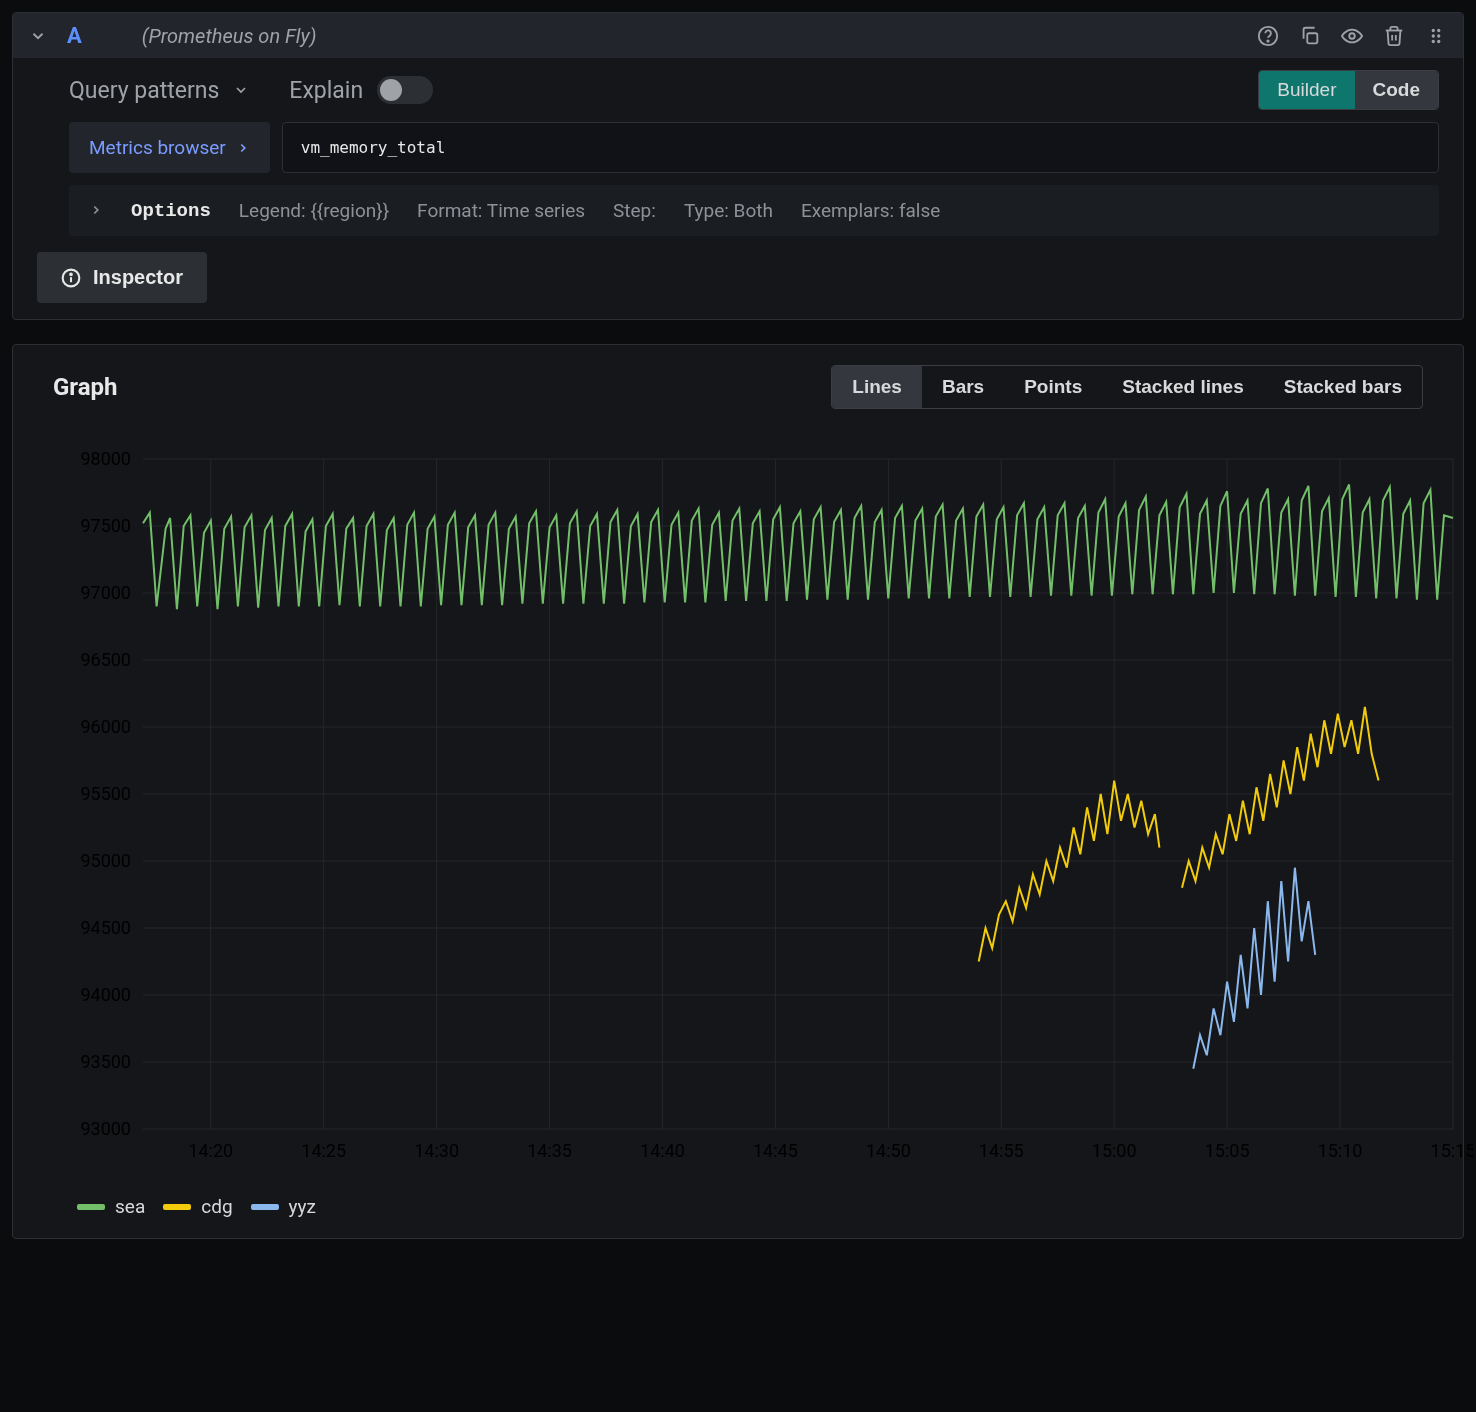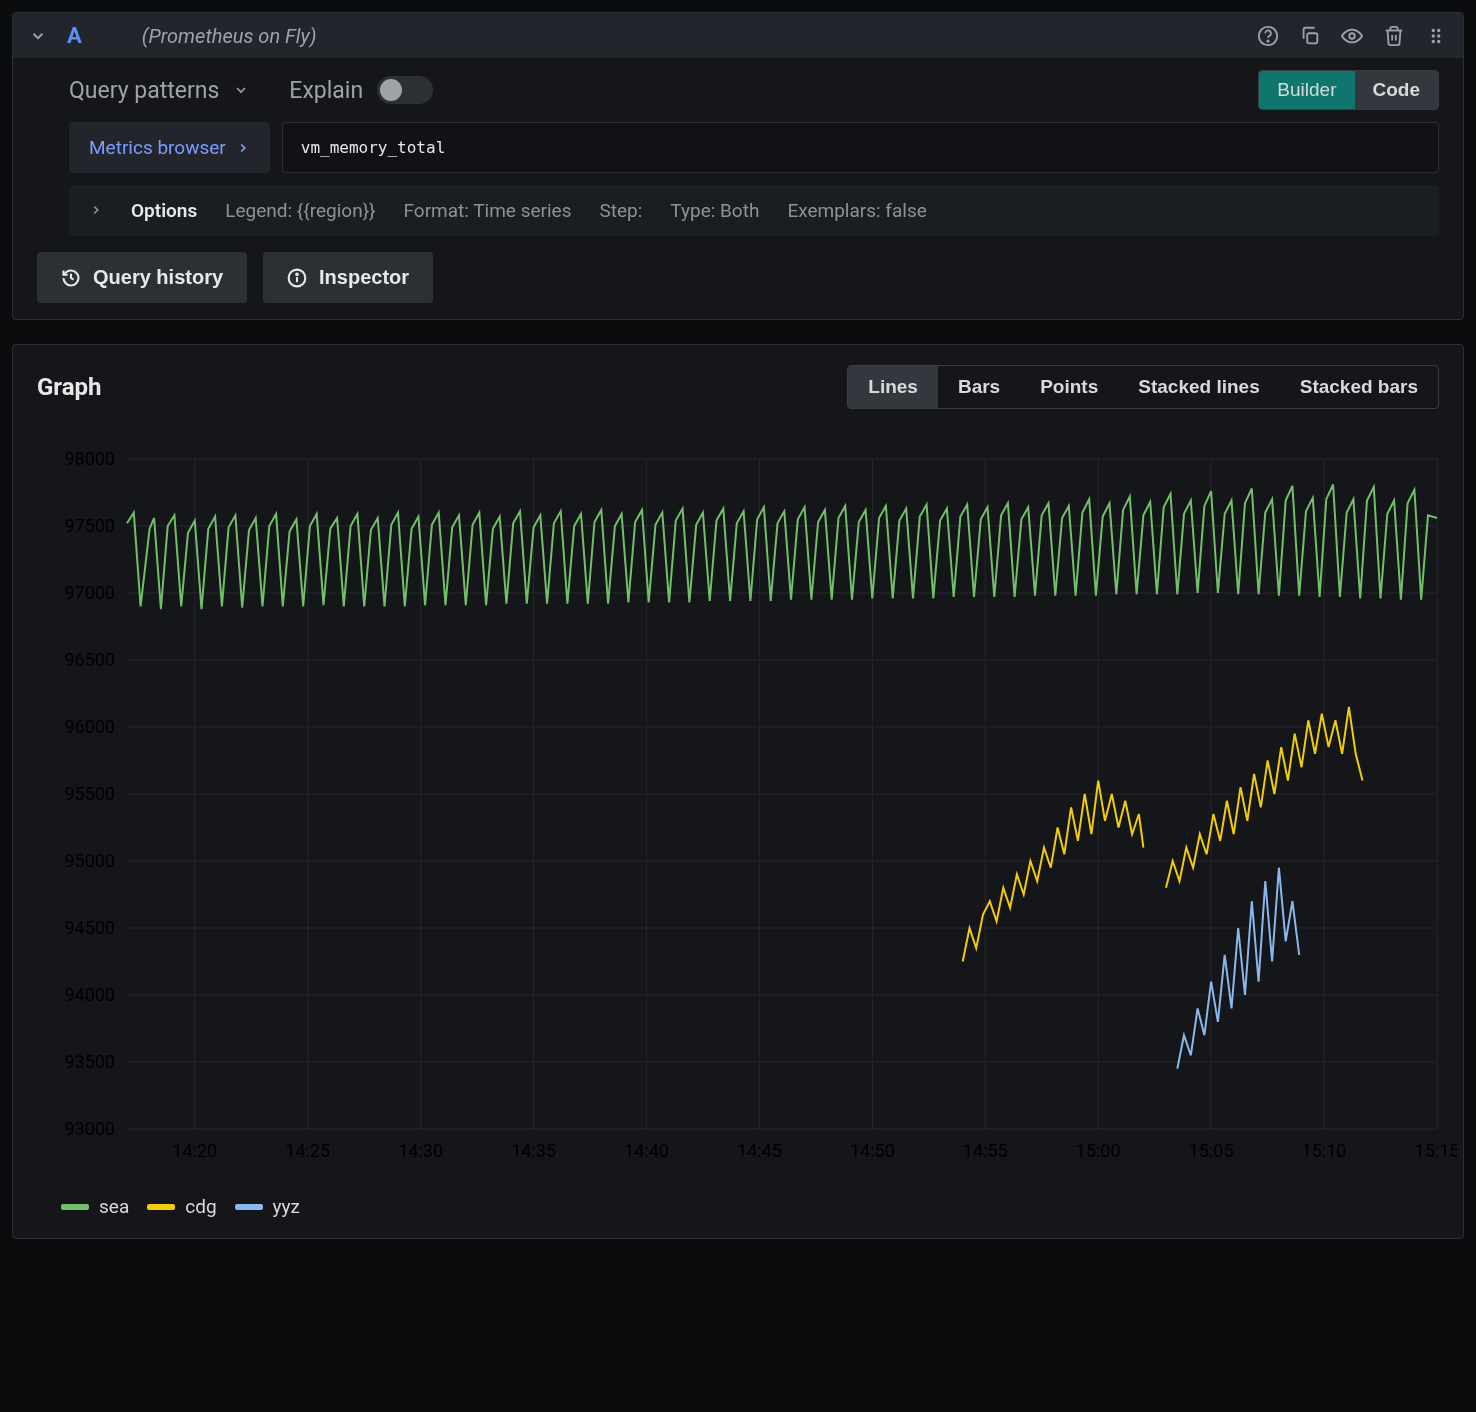--- a/index.html
+++ b/index.html
@@ -84,33 +84,33 @@
     padding: 14px 18px; color: #e8e8e8; font-family: ui-monospace, Menlo, monospace;
     font-size: 16px;
   }
 
   .options-row {
     display: flex; align-items: center; gap: 28px;
     margin: 0 24px 16px 56px; padding: 14px 20px;
     background: #1a1d21; border-radius: 4px;
     color: #8e9297; font-size: 19px;
   }
-  .options-row .opt-label { color: #e8e8e8; font-weight: 600; }
+  .options-row .opt-label { color: #e8e8e8; font-weight: 600; font-family: Liberation Mono, monospace; }
   .options-row .chev { color: #8e9297; }
 
   .action-buttons { display: flex; gap: 16px; padding: 0 0 16px 24px; }
   .action-buttons button {
     background: #2c3035; color: #e8e8e8; border: none; border-radius: 4px;
     padding: 14px 24px; font-size: 20px; font-weight: 600; cursor: pointer;
     display: flex; align-items: center; gap: 12px;
   }
 
   .graph-panel {
     background: #141619; border: 1px solid #2c2f34; border-radius: 4px;
-    padding: 20px 24px;
+    padding: 20px 40px;
   }
   .graph-head { display: flex; align-items: center; margin-bottom: 20px; }
   .graph-title { font-size: 24px; font-weight: 700; color: #e8e8e8; }
   .viz-switch {
     margin-left: auto; display: flex; border: 1px solid #3a3d42; border-radius: 4px;
     overflow: hidden;
   }
   .viz-switch button {
     background: transparent; color: #d8d9da; border: none; padding: 10px 20px;
     font-size: 19px; cursor: pointer; font-weight: 600;
@@ -210,28 +210,20 @@
         </svg></span>
     <span class="opt-label">Options</span>
     <span>Legend: {{region}}</span>
     <span>Format: Time series</span>
     <span>Step:</span>
     <span>Type: Both</span>
     <span>Exemplars: false</span>
   </div>
 
   <div class="action-buttons">
-    <button>
-      <svg width="20" height="20" viewBox="0 0 24 24" fill="none" stroke="currentColor" stroke-width="2.5">
-          <path d="M3 12a9 9 0 109-9 9 9 0 00-8 5"></path>
-          <polyline points="3 3 3 8 8 8"></polyline>
-          <polyline points="12 7 12 12 15 14"></polyline>
-        </svg>
-      <span>Query history</span>
-    </button>
     <button>
       <svg width="20" height="20" viewBox="0 0 24 24" fill="none" stroke="currentColor" stroke-width="2.5">
           <circle cx="12" cy="12" r="10"></circle>
           <line x1="12" y1="11" x2="12" y2="17"></line>
           <circle cx="12" cy="7.5" r="1" fill="currentColor"></circle>
         </svg>
       <span>Inspector</span>
     </button>
   </div>
 </div>

